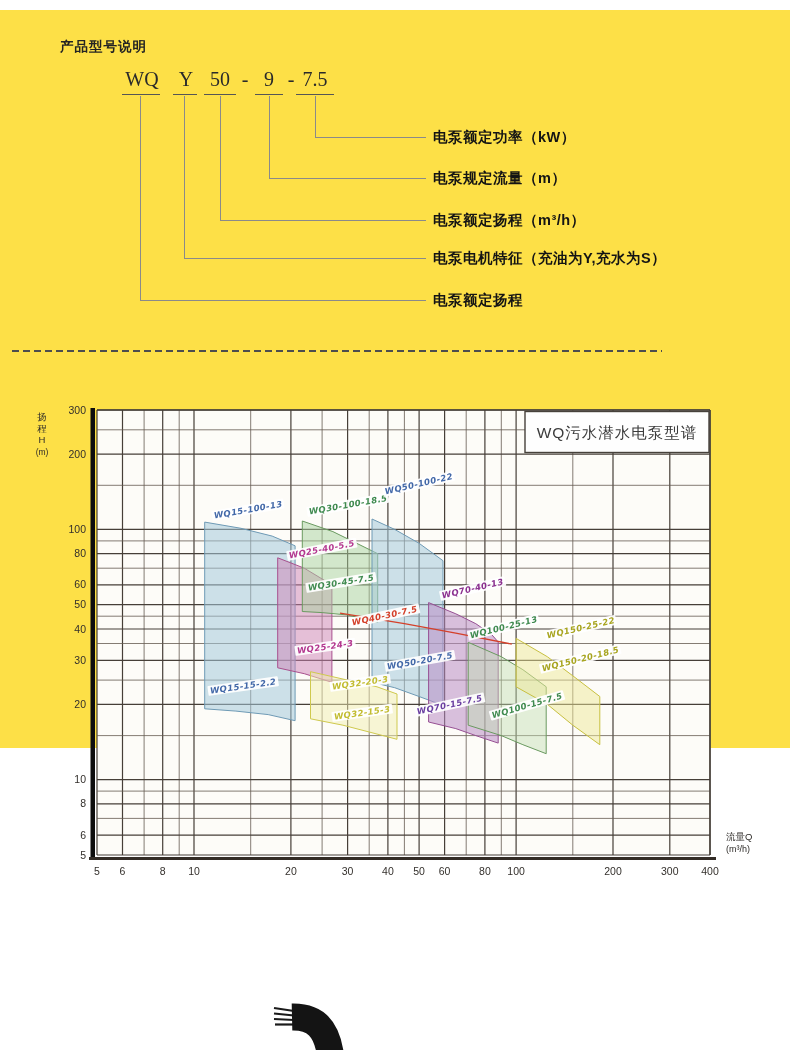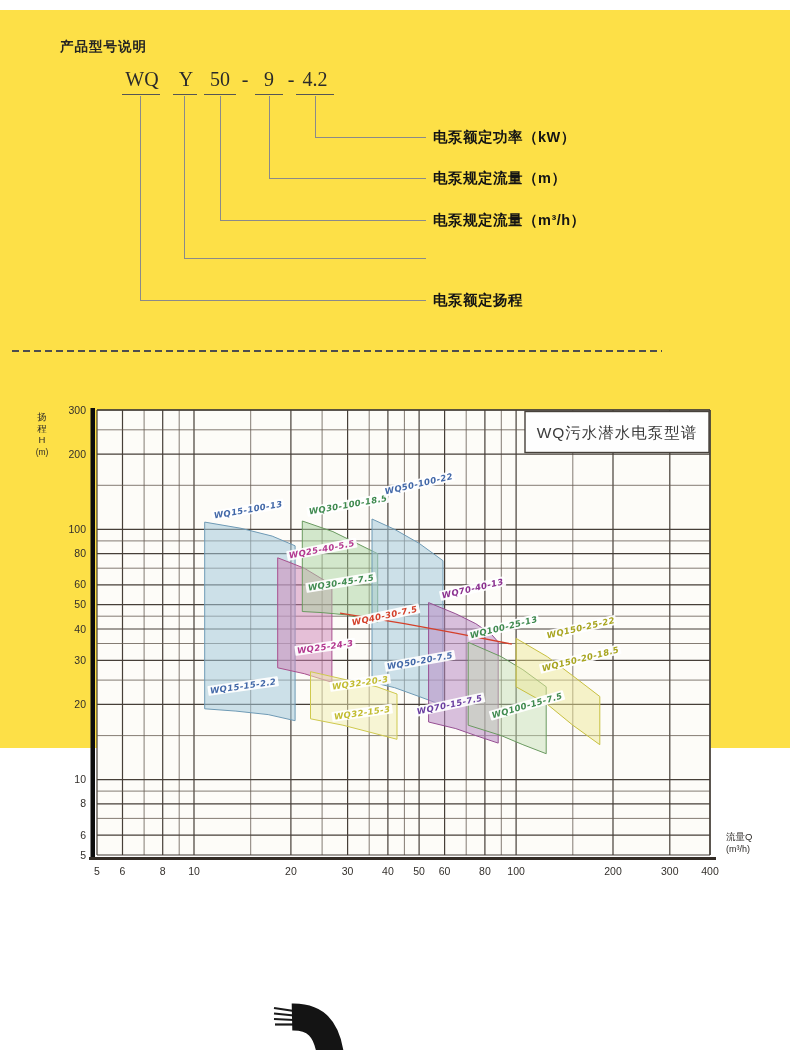--- a/index.html
+++ b/index.html
@@ -26,37 +26,38 @@
 <div class="page">
 
   <div class="sec-title">产品型号说明</div>
 
   <span class="cp" style="left:122px;width:40px">WQ</span>
   <span class="cp" style="left:176px;width:20px">Y</span>
   <span class="cp" style="left:205px;width:30px">50</span>
   <span class="cp" style="left:240px;width:10px">-</span>
   <span class="cp" style="left:256px;width:26px">9</span>
   <span class="cp" style="left:286px;width:10px">-</span>
-  <span class="cp" style="left:297px;width:36px">4.2</span>
+  <span class="cp" style="left:297px;width:36px">7.5</span>
 
   <div class="underline" style="left:122px;width:38px"></div>
   <div class="underline" style="left:173px;width:24px"></div>
   <div class="underline" style="left:204px;width:32px"></div>
   <div class="underline" style="left:255px;width:28px"></div>
   <div class="underline" style="left:296px;width:38px"></div>
 
   <div class="connector" style="left:315px;width:110px;height:41px"></div>
   <div class="connector" style="left:269px;width:156px;height:82px"></div>
   <div class="connector" style="left:220px;width:205px;height:124px"></div>
   <div class="connector" style="left:184px;width:241px;height:162px"></div>
   <div class="connector" style="left:140px;width:285px;height:204px"></div>
 
   <div class="mlabel" style="top:118px">电泵额定功率（kW）</div>
   <div class="mlabel" style="top:159px">电泵规定流量（m）</div>
-  <div class="mlabel" style="top:201px">电泵规定流量（m³/h）</div>
+  <div class="mlabel" style="top:201px">电泵额定扬程（m³/h）</div>
+  <div class="mlabel" style="top:239px">电泵电机特征（充油为Y,充水为S）</div>
   <div class="mlabel" style="top:281px">电泵额定扬程</div>
 
   <div class="divider"></div>
 
   <div class="chart">
     <div class="svg-holder"><svg width="790" height="490" viewBox="0 0 790 490" xmlns="http://www.w3.org/2000/svg">
           <rect x="97" y="20" width="613" height="445" fill="#fdfcf8"></rect>
           <line x1="97.0" y1="20" x2="97.0" y2="465" stroke="#463f38" stroke-width="1.2"></line>
           <line x1="122.5" y1="20" x2="122.5" y2="465" stroke="#463f38" stroke-width="1.2"></line>
           <line x1="144.1" y1="20" x2="144.1" y2="465" stroke="#645a51" stroke-width="0.8"></line>

